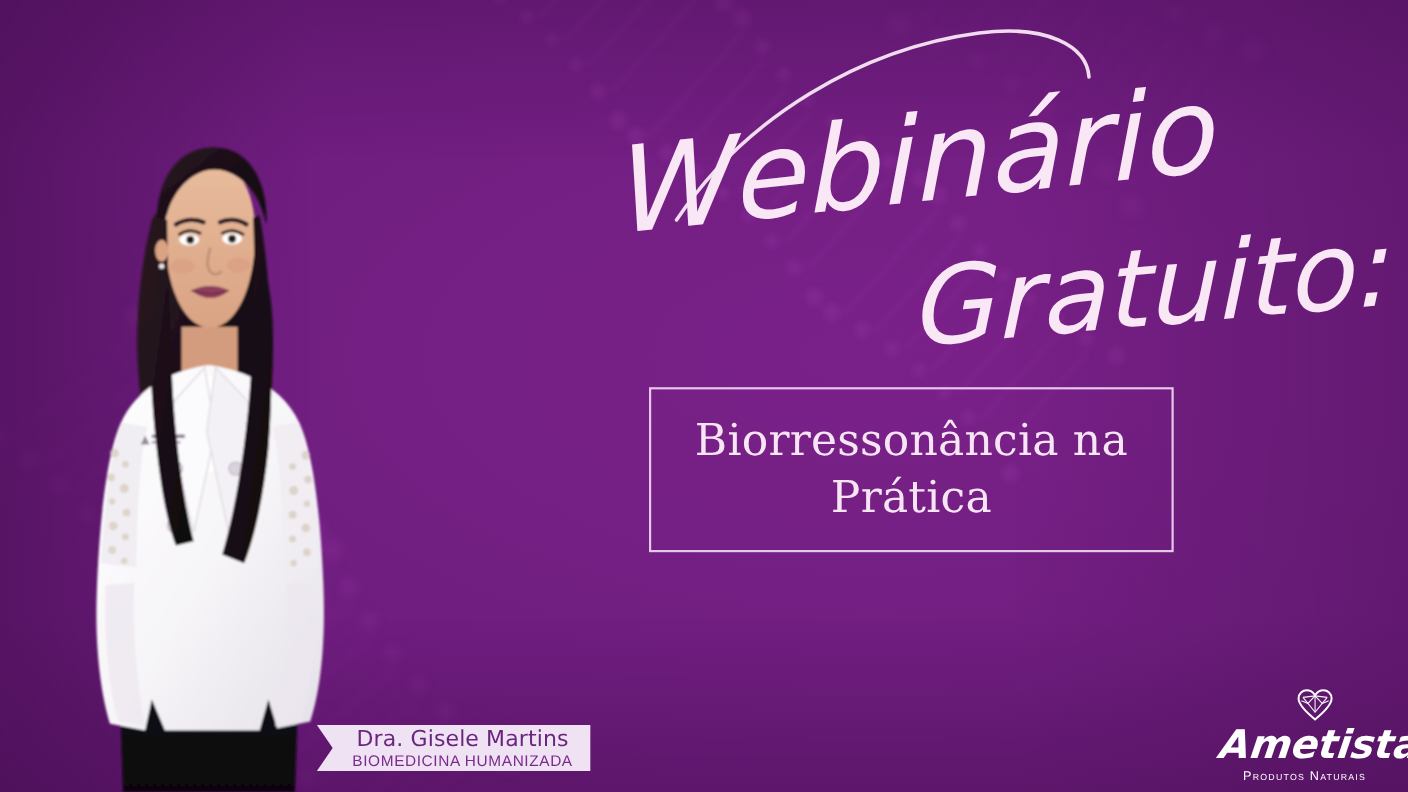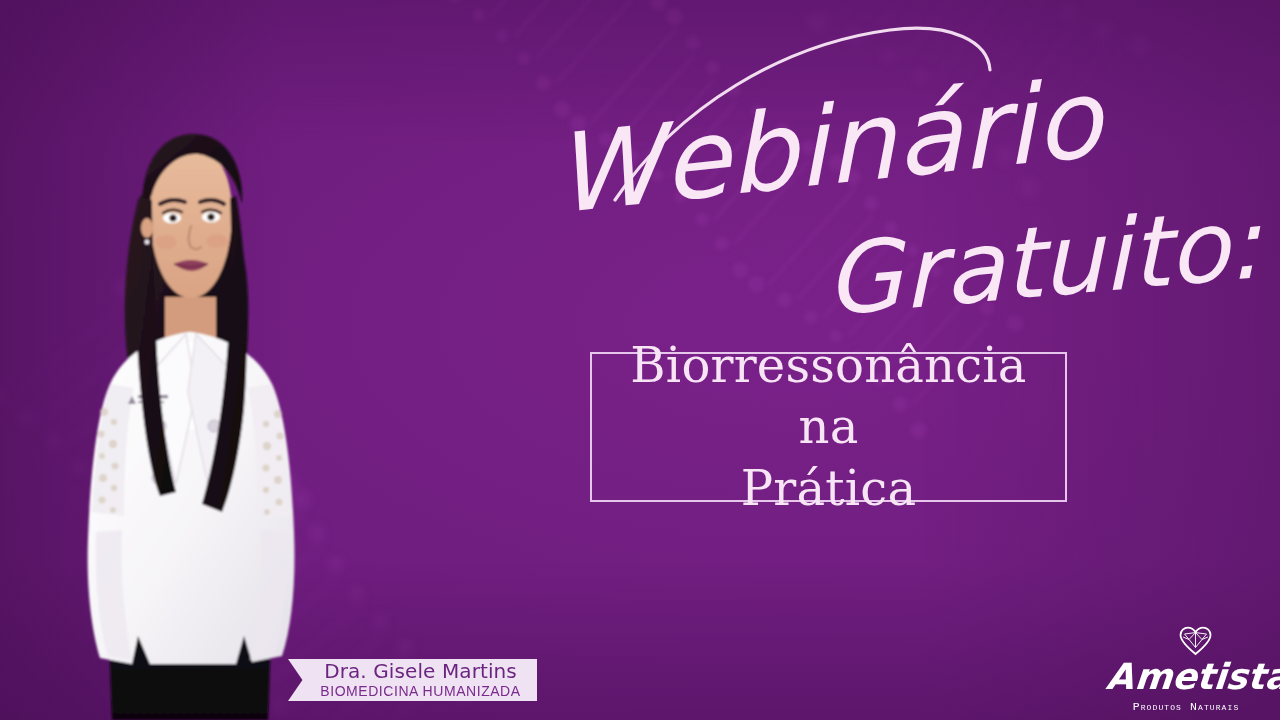--- a/index.html
+++ b/index.html
@@ -63,21 +63,21 @@
     width: 477px;
     height: 150px;
     border: 2px solid #E6C6EA;
     display: flex;
     align-items: center;
     justify-content: center;
   }
   .title-text {
     font-family: "DejaVu Serif", "Liberation Serif", serif;
     font-weight: 400;
-    font-size: 48px;
+    font-size: 40px;
     line-height: 1.28;
     letter-spacing: .2px;
     color: #F7E4F5;
     text-align: center;
     margin: 0;
     padding: 0 14px;
   }
 
   
   .photo-wrap {
@@ -136,21 +136,21 @@
     width: 152px;
     height: 86px;
     display: flex;
     flex-direction: column;
     align-items: center;
     justify-content: flex-end;
   }
   .brand-gem { position: absolute; top: 0px; left: 50%; transform: translateX(-22%); }
   .brand-script { width: 152px; height: 58px; display: block; overflow: visible; }
   .brand-sub {
-    font-family: Liberation Mono, monospace;
+    font-family: Liberation Sans, sans-serif;
     font-size: 11.5px;
     font-variant: small-caps;
     letter-spacing: 1.1px;
     color: #FFFFFF;
     line-height: 1;
     margin-top: -2px;
     white-space: nowrap;
   }
 </style>
 </head>

